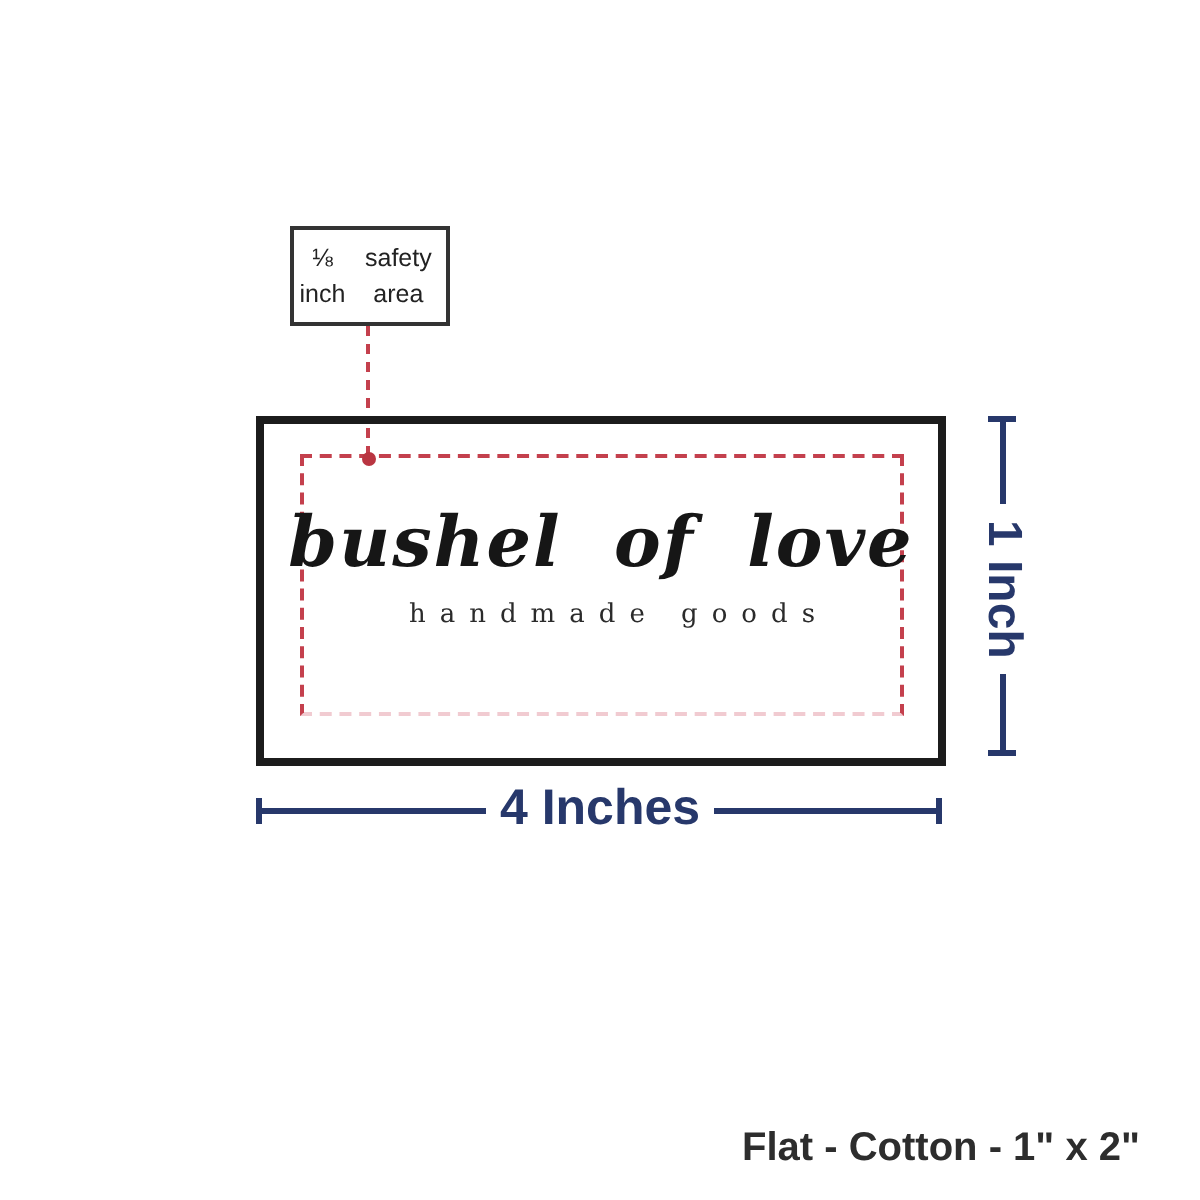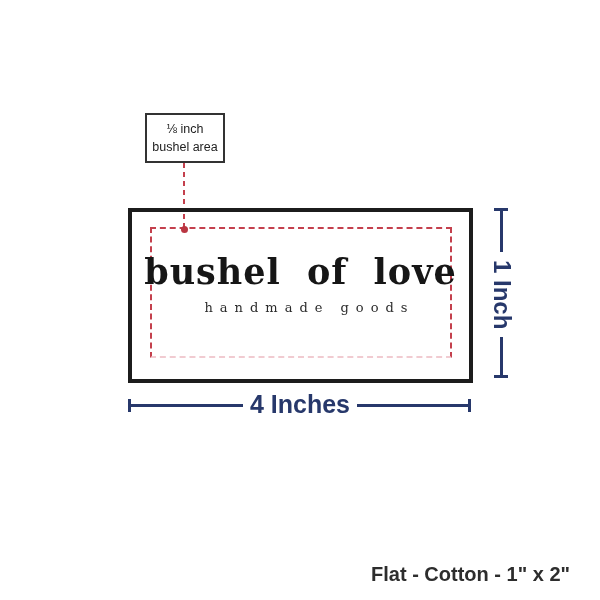--- a/index.html
+++ b/index.html
@@ -18,21 +18,20 @@
 
   
   .callout {
     position: absolute;
     left: 145px; top: 113px;
     width: 80px; height: 50px;
     box-sizing: border-box;
     border: 2px solid #333333;
     background: #ffffff;
     display: flex;
-    flex-direction: column;
     align-items: center;
     justify-content: center;
     font-size: 12.5px;
     line-height: 1.45;
     color: #222222;
     z-index: 5;
     text-align: center;
   }
   .leader {
     position: absolute;
@@ -85,20 +84,21 @@
     display: flex;
     flex-direction: column;
     align-items: center;
     justify-content: center;
     padding-bottom: 26px;
     box-sizing: border-box;
     z-index: 2;
   }
   .brand {
     font-family: "DejaVu Serif", serif;
+    font-style: italic;
     font-weight: bold;
     font-size: 35px;
     letter-spacing: 1px;
     word-spacing: 13px;
     color: #161616;
     white-space: nowrap;
   }
   .tagline {
     font-family: "DejaVu Serif", serif;
     font-size: 13px;
@@ -186,21 +186,21 @@
     white-space: nowrap;
   }
 </style>
 </head>
 <body>
 
 <div class="canvas">
 
   <div class="callout">
     <span>⅛ inch</span>
-    <span>bushel area</span>
+    <span>safety area</span>
   </div>
   <div class="leader"></div>
   <div class="leader-inner"></div>
   <div class="dot"></div>
 
   <div class="label-box"></div>
   <div class="safety"></div>
   <div class="label-content">
     <div class="brand">bushel of love</div>
     <div class="tagline">handmade goods</div>

